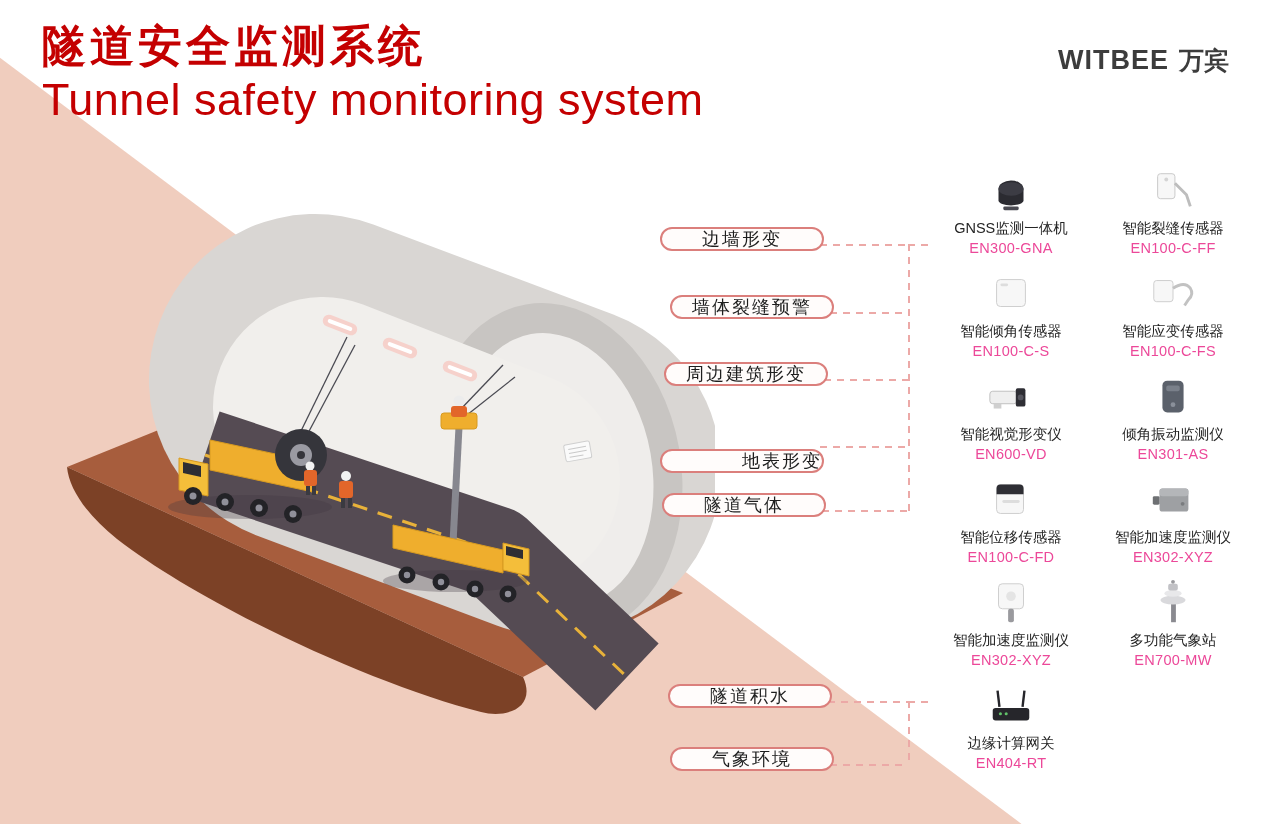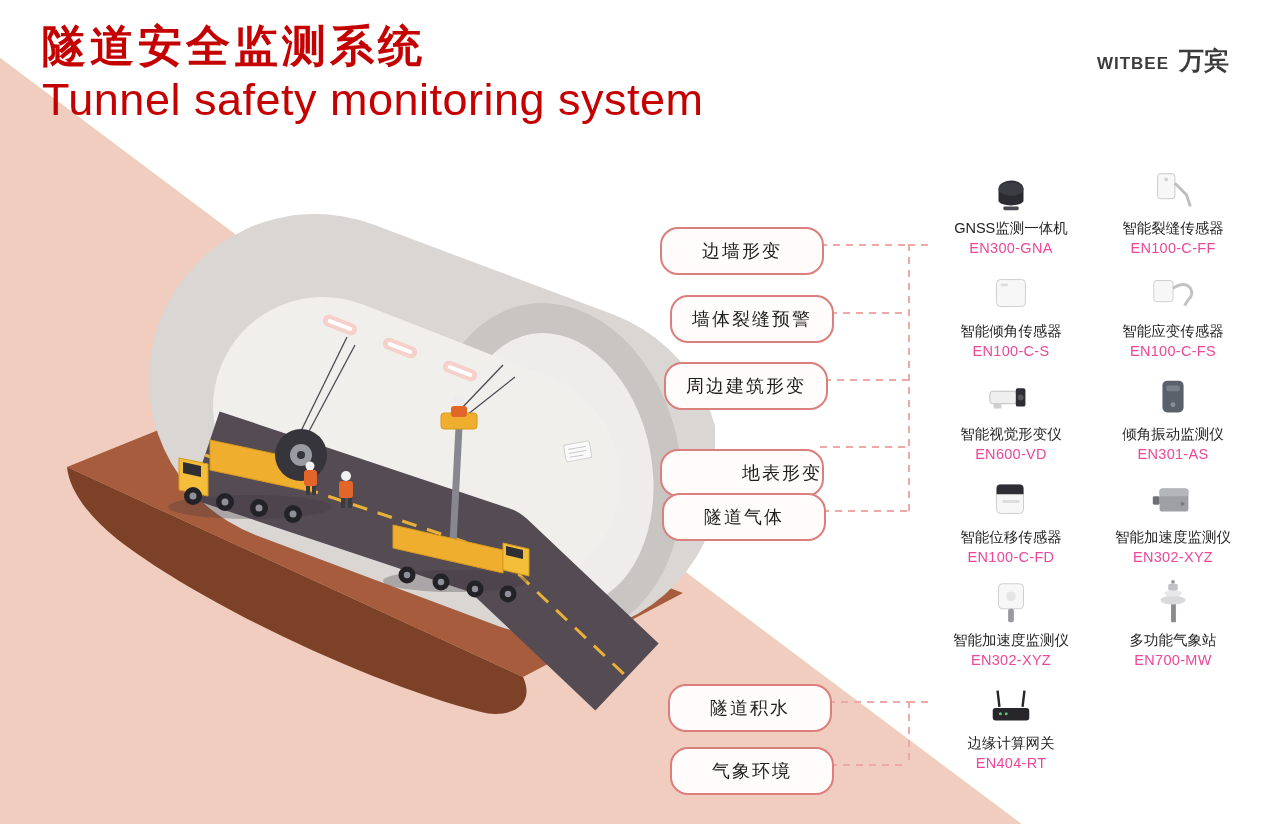--- a/index.html
+++ b/index.html
@@ -9,27 +9,27 @@
     font-family:"Liberation Sans","DejaVu Sans",sans-serif;
   }
   .bg-accent{
     position:absolute; inset:0; background:#F0CDBE;
     clip-path:polygon(0 7%, 80.5% 100%, 0 100%);
   }
   .header{ position:absolute; left:42px; top:22px; z-index:5; }
   .title{ font-size:44px; font-weight:800; color:#C40001; letter-spacing:4px; line-height:1.1; }
   .subtitle{ font-size:45px; font-weight:400; color:#C40001; margin-top:4px; letter-spacing:.5px; }
   .logo{ position:absolute; top:44px; right:40px; display:flex; align-items:baseline; gap:10px; color:#3C3C3C; z-index:5; }
-  .logo-en{ font-size:17px; font-weight:800; letter-spacing:1px; }
+  .logo-en{ font-size:27px; font-weight:800; letter-spacing:1px; }
   .logo-cn{ font-size:25px; font-weight:700; }
 
   .illustration{ position:absolute; left:55px; top:165px; width:660px; height:570px; }
 
   .pill{
-    position:absolute; width:164px; height:48px;
+    position:absolute; width:164px; height:24px;
     border:2px solid #DB7F7C; border-radius:18px; background:#FFFCFB;
     display:flex; align-items:center; justify-content:center;
     font-size:18px; font-weight:500; color:#1E1E1E; letter-spacing:2px;
     z-index:4;
   }
   .dash-h{ position:absolute; height:2px; z-index:2;
     background:repeating-linear-gradient(90deg,#ECA9A7 0 7px,transparent 7px 13px); }
   .dash-v{ position:absolute; width:2px; z-index:2;
     background:repeating-linear-gradient(180deg,#ECA9A7 0 7px,transparent 7px 13px); }
 

